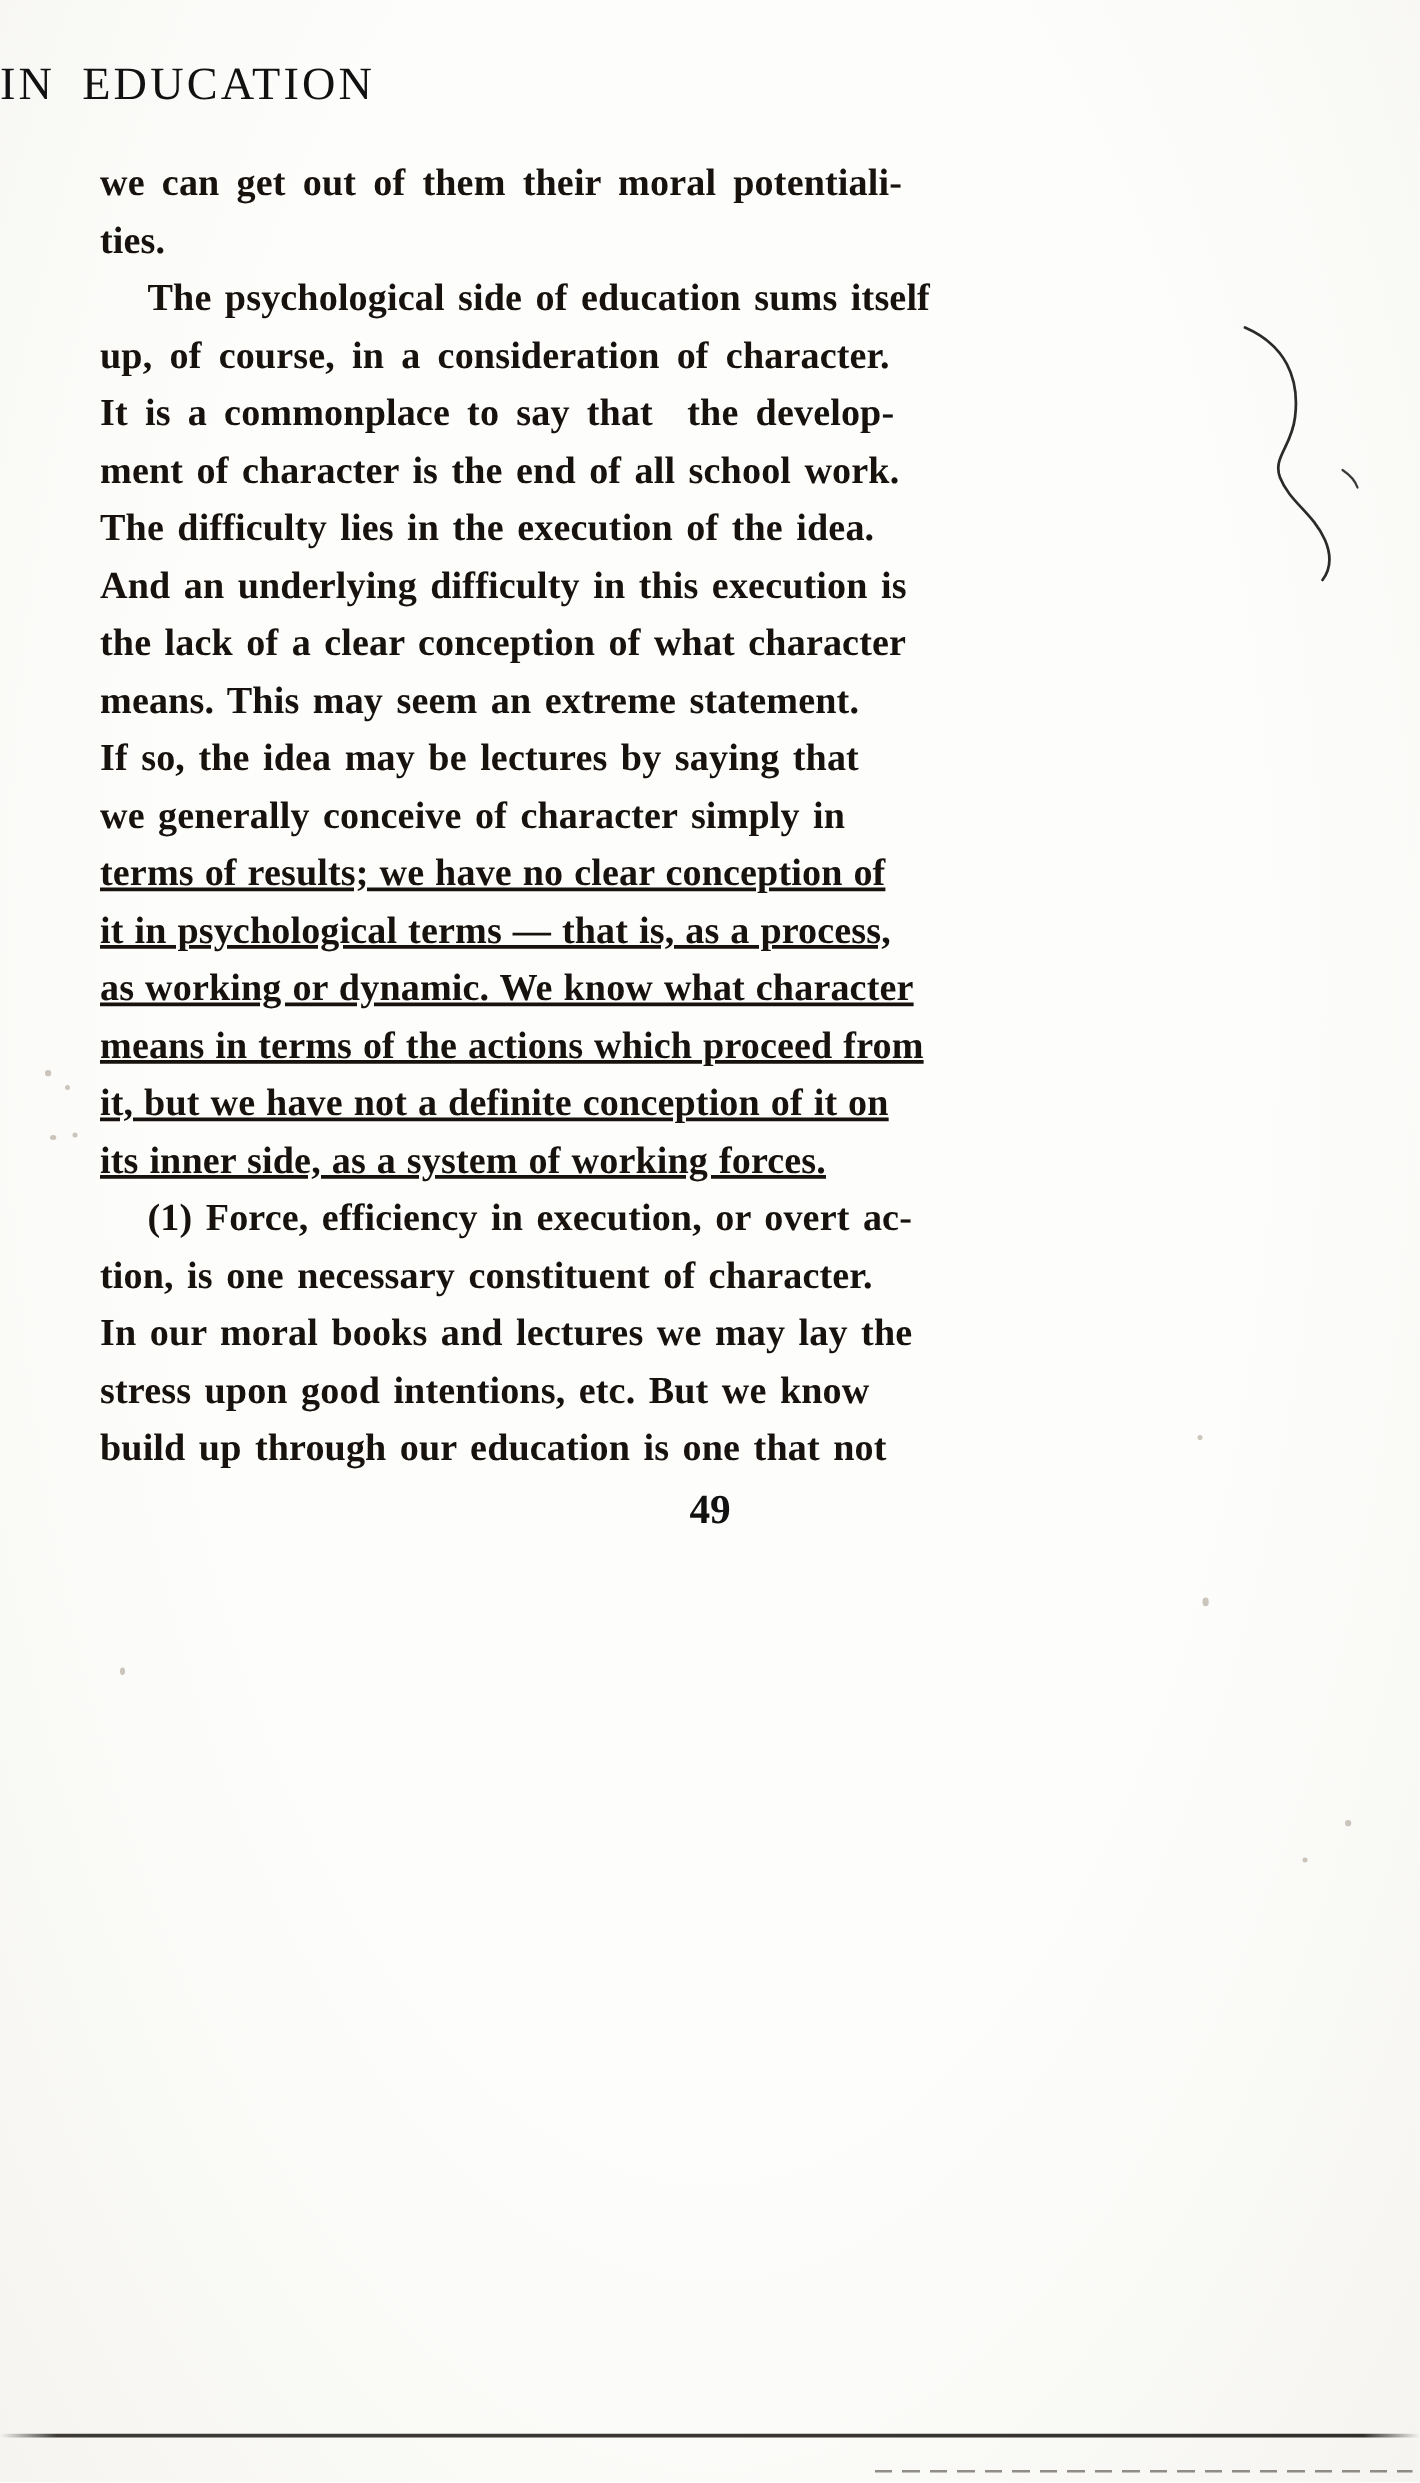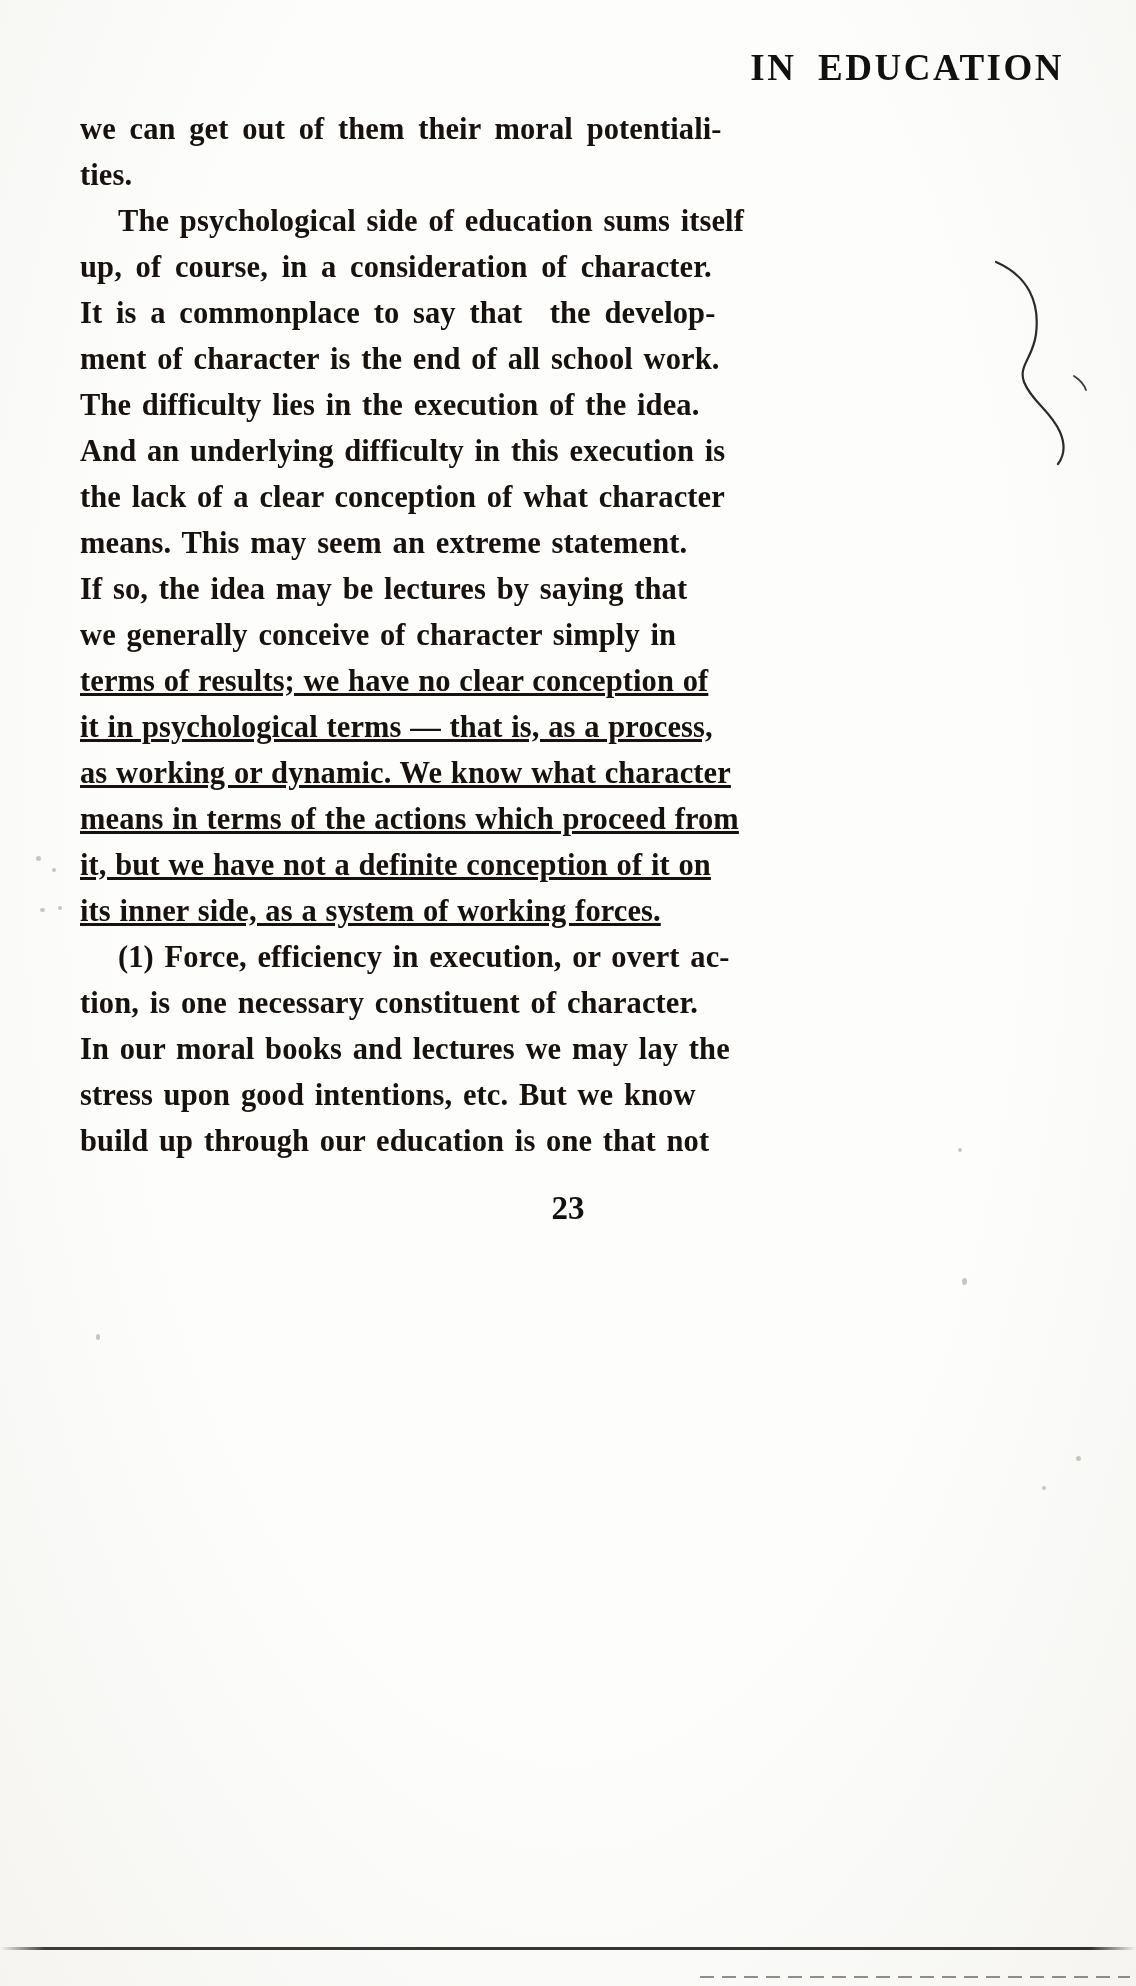--- a/index.html
+++ b/index.html
@@ -32,31 +32,31 @@
     background:
       radial-gradient(ellipse at 50% 40%, rgba(255,255,255,0) 55%, rgba(140,130,115,0.07) 100%);
     pointer-events: none;
   }
 
   .running-head {
     position: absolute;
     top: 46px;
     left: 0;
     width: 1064px;
-    text-align: right;
+    text-align: left;
     font-size: 37px;
-    font-weight: 700;
+    font-weight: 400;
     letter-spacing: 2.5px;
     word-spacing: 10px;
     color: #111;
   }
 
   .body-block {
     position: absolute;
-    top: 106px;
+    top: 123px;
     left: 80px;
     width: 740px;
   }
 
   .line {
     font-size: 30.5px;
     line-height: 46px;
     color: #17120e;
     white-space: pre;
     font-weight: 600;
@@ -156,21 +156,21 @@
     <div>
       <div class="line ws2 indent">(1) Force, efficiency in execution, or overt ac-</div>
       <div class="line ws2">tion, is one necessary constituent of character.</div>
       <div class="line ws2">In our moral books and lectures we may lay the</div>
       <div class="line ws2">stress upon good intentions, etc. But we know</div>
       <div class="line ws2">build up through our education is one that not</div>
     </div>
 
   </div>
 
-  <div class="folio">23</div>
+  <div class="folio">49</div>
 
   <div class="margin-mark">
     <svg width="130" height="230" viewBox="0 0 130 230" fill="none" xmlns="http://www.w3.org/2000/svg">
       <path d="M8 12 C 40 26, 52 52, 48 84 C 45 108, 30 116, 36 132 C 44 152, 62 160, 72 182 C 78 196, 76 206, 70 214" stroke="#2b2b2b" stroke-width="2.2" stroke-linecap="round" fill="none"></path>
       <path d="M86 126 C 92 130, 96 134, 98 140" stroke="#3a3a3a" stroke-width="1.8" stroke-linecap="round" fill="none"></path>
     </svg>
   </div>
 
   <div class="speck" style="left:36px;  top:856px;  width:5px; height:5px;"></div>
   <div class="speck" style="left:52px;  top:868px;  width:4px; height:4px;"></div>

